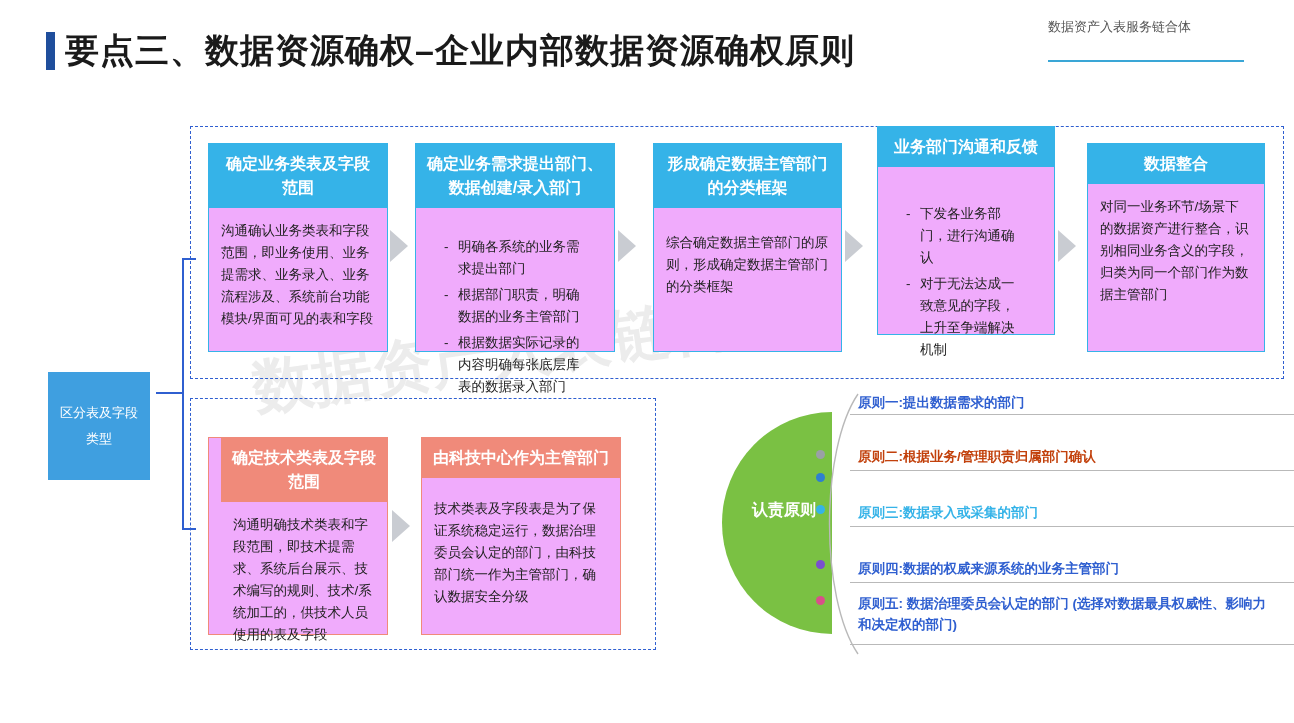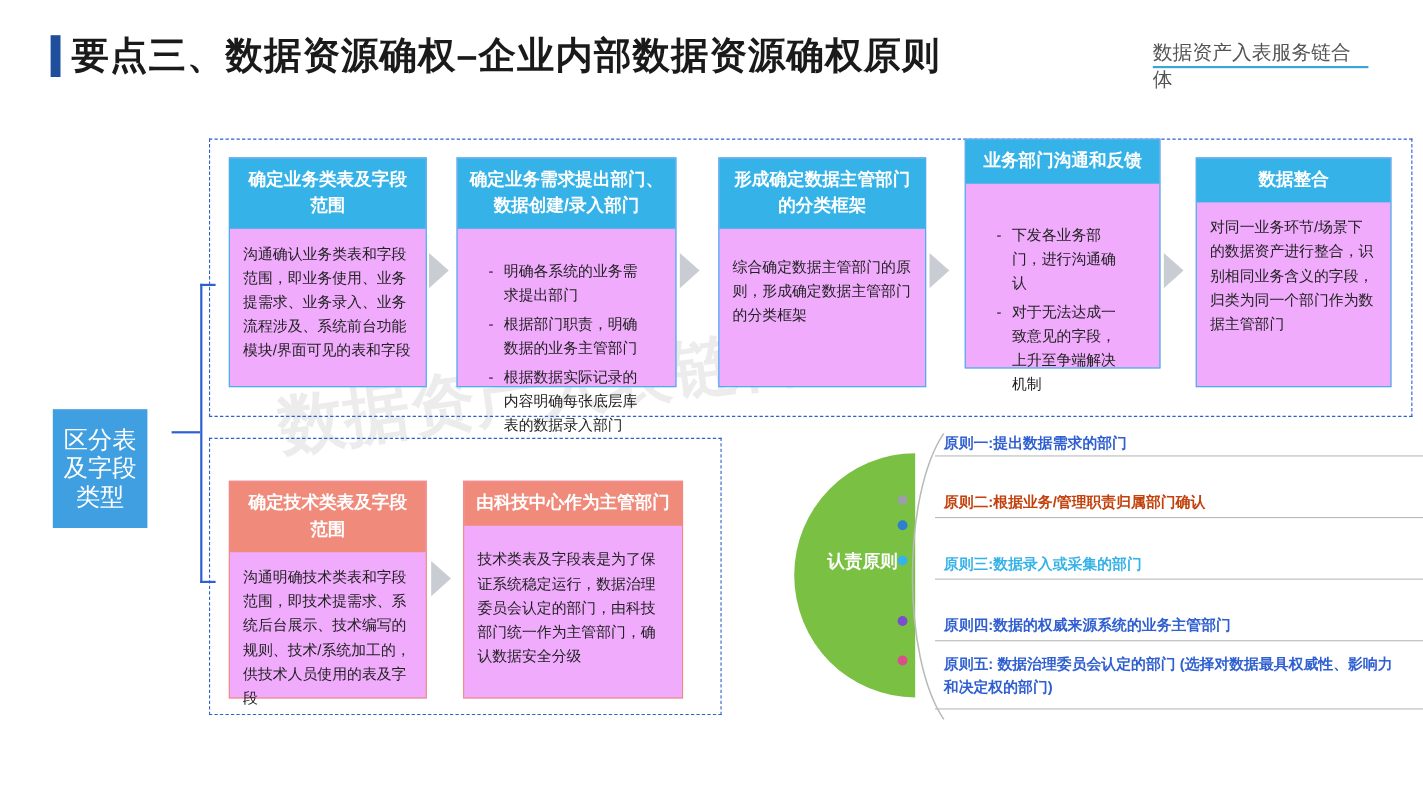--- a/index.html
+++ b/index.html
@@ -8,34 +8,34 @@
     background:#ffffff;
     font-family:"Liberation Sans","DejaVu Sans",sans-serif;
     position:relative;
     overflow:hidden;
     color:#222;
   }
   
   #header{position:absolute;left:0;top:0;width:1294px;height:92px;}
   #title-bar{position:absolute;left:46px;top:32px;width:9px;height:38px;background:#1f4e9c;}
   #page-title{position:absolute;left:65px;top:28px;font-size:34px;font-weight:bold;letter-spacing:1px;color:#1a1a1a;white-space:nowrap;}
-  #brand{position:absolute;left:1048px;top:36px;width:196px;font-size:18px;color:#555;text-align:left;}
+  #brand{position:absolute;left:1048px;top:18px;width:196px;font-size:13px;color:#555;text-align:left;}
   #brand-rule{position:absolute;left:1048px;top:60px;width:196px;height:2px;background:#3aa6d6;}
   #top-dashed-inner{position:absolute;left:190px;top:126px;width:1094px;height:253px;border:1.6px dashed #2f5fd0;box-sizing:border-box;}
 
   
   #bottom-dashed{
     position:absolute;left:190px;top:398px;width:466px;height:252px;
     border:1.6px dashed #2f5fd0;box-sizing:border-box;
   }
 
   
   #left-label{
-    position:absolute;left:48px;top:372px;width:86px;height:108px;
-    background:#3f9fe0;color:#fff;font-size:22px;line-height:26px;
+    position:absolute;left:48px;top:372px;width:102px;height:108px;
+    background:#3f9fe0;color:#fff;font-size:13px;line-height:26px;
     display:flex;align-items:center;justify-content:center;text-align:center;
     padding:0 8px;box-sizing:border-box;
   }
   
   #bracket{position:absolute;left:182px;top:258px;width:14px;height:272px;}
   #bracket .v{position:absolute;left:0;top:0;width:2px;height:272px;background:#2f5fd0;}
   #bracket .h1{position:absolute;left:0;top:0;width:14px;height:2px;background:#2f5fd0;}
   #bracket .h2{position:absolute;left:0;top:270px;width:14px;height:2px;background:#2f5fd0;}
   #bracket .mid{position:absolute;left:-26px;top:134px;width:26px;height:2px;background:#2f5fd0;}
 
@@ -140,21 +140,21 @@
     </ul>
   </div>
 </div>
 <div class="arrow" style="left:1058px;top:230px;"></div>
 
 <div class="card blue" style="left:1087px;top:143px;width:178px;height:209px;">
   <div class="hd">数据整合</div>
   <div class="bd">对同一业务环节/场景下的数据资产进行整合，识别相同业务含义的字段，归类为同一个部门作为数据主管部门</div>
 </div>
 
-<div class="card red" style="left:208px;top:437px;width:180px;height:198px;">
+<div class="card red" style="left:208px;top:437px;width:180px;height:198px;padding-left:12px;">
   <div class="hd">确定技术类表及字段范围</div>
   <div class="bd">沟通明确技术类表和字段范围，即技术提需求、系统后台展示、技术编写的规则、技术/系统加工的，供技术人员使用的表及字段</div>
 </div>
 <div class="arrow" style="left:392px;top:510px;"></div>
 
 <div class="card red" style="left:421px;top:437px;width:200px;height:198px;">
   <div class="hd">由科技中心作为主管部门</div>
   <div class="bd" style="padding-top:20px;">技术类表及字段表是为了保证系统稳定运行，数据治理委员会认定的部门，由科技部门统一作为主管部门，确认数据安全分级</div>
 </div>
 

